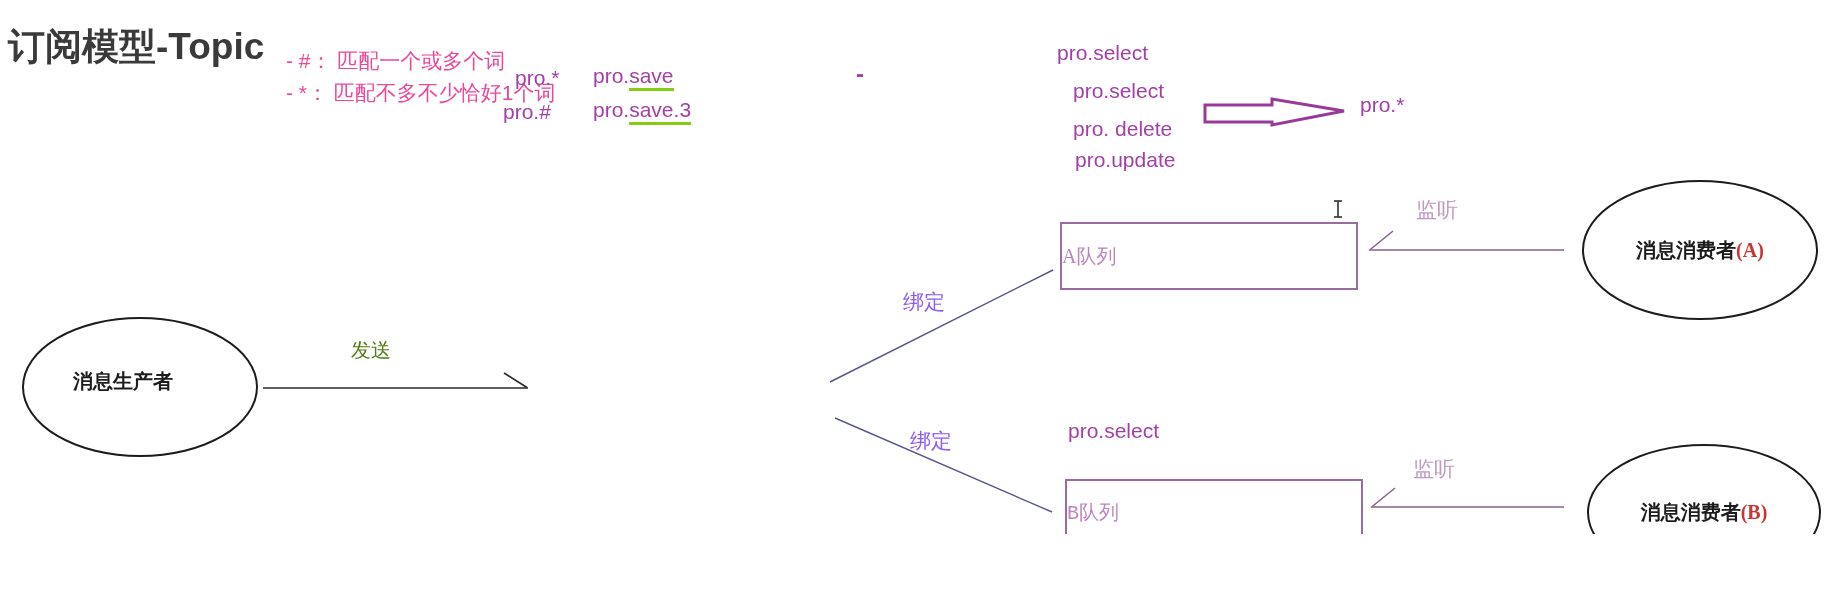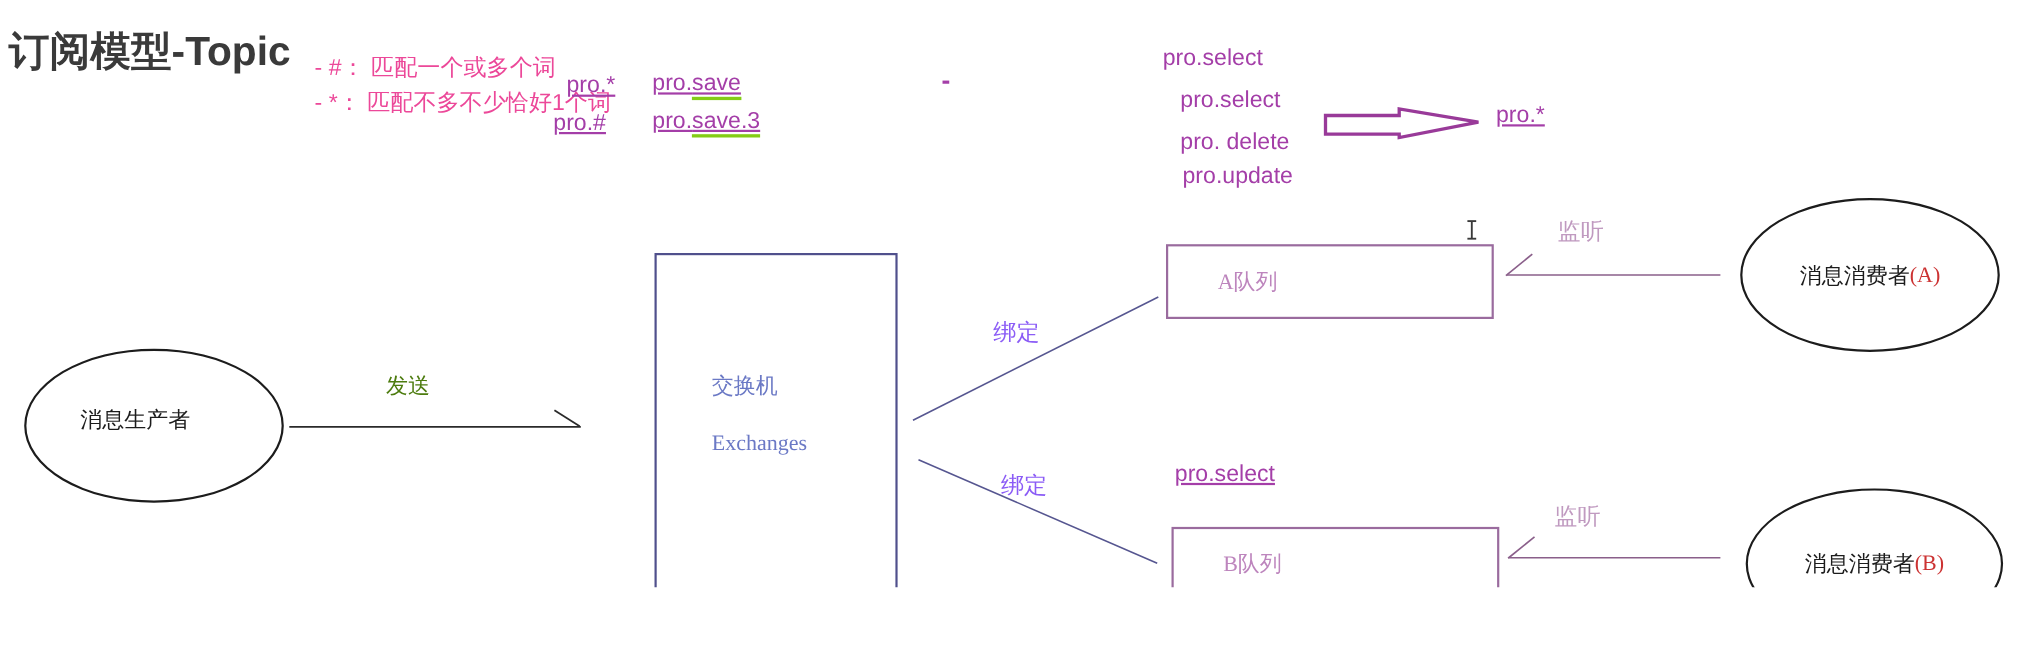--- a/index.html
+++ b/index.html
@@ -3,44 +3,44 @@
 <meta charset="utf-8">
 <style>
   html,body{margin:0;padding:0;background:#ffffff;}
   #canvas{position:relative;width:1848px;height:534px;background:#ffffff;overflow:hidden;
           font-family:"Liberation Sans",sans-serif;border-radius:19px;}
   .abs{position:absolute;white-space:nowrap;}
   #strokes{position:absolute;left:0;top:0;width:1848px;height:599px;pointer-events:none;}
 
   .title{left:8px;top:22px;font-size:37px;font-weight:bold;color:#3a3a3a;letter-spacing:0px;}
   .note{font-size:21px;color:#ec4899;}
-  .mg{font-size:21px;color:#a43ea8;text-decoration:underline;}
+  .mg{font-size:21px;color:#a43ea8;}
   .uline{border-bottom:3px solid #84cc16;padding-bottom:1px;}
   .dash{left:856px;top:60px;font-size:24px;font-weight:bold;color:#a43ea8;}
 
   .serif{font-family:"Liberation Serif","DejaVu Serif",serif;}
 
   .ellipse{border:2px solid #1c1c1c;border-radius:50%;display:flex;align-items:center;justify-content:center;
-           font-family:"Liberation Serif","DejaVu Serif",serif;font-size:20px;color:#1c1c1c;box-sizing:border-box;}
+           font-family:"Liberation Serif","DejaVu Serif",serif;font-size:20px;color:#1c1c1c;box-sizing:border-box;font-weight:bold;}
   .producer{left:22px;top:317px;width:236px;height:140px;padding-right:34px;padding-bottom:12px;}
   .consumerA{left:1582px;top:180px;width:236px;height:140px;}
   .consumerB{left:1587px;top:444px;width:234px;height:137px;}
   .tag{color:#cc3333;}
 
   .exchange{left:595px;top:230px;width:221px;height:340px;border:2px solid #50508c;box-sizing:border-box;
             background:#ffffff;}
   .exchange .ln{position:absolute;left:50px;font-family:"Liberation Serif","DejaVu Serif",serif;
                 font-size:20px;color:#6b79c5;white-space:nowrap;}
   .ex-cn{top:105px;}
   .ex-en{top:160px;}
 
   .queue{border:2px solid #9a6b9e;box-sizing:border-box;background:#ffffff;display:flex;align-items:center;
-         font-family:"Liberation Serif","DejaVu Serif",serif;font-size:20px;color:#bd85bd;padding-left:45px;}
+         font-family:"Liberation Serif","DejaVu Serif",serif;font-size:20px;color:#bd85bd;}
   .queueA{left:1060px;top:222px;width:298px;height:68px;}
-  .queueB{left:1065px;top:479px;width:298px;height:67px;}
+  .queueB{left:1065px;top:479px;width:298px;height:67px;font-family:Liberation Mono, monospace;}
 
   .send-label{left:351px;top:337px;font-size:20px;color:#4d7c0f;}
   .bind-label{font-size:21px;color:#8b5cf6;}
   .listen-label{font-size:21px;color:#c09ac0;}
   .routing-keys div{position:absolute;font-size:21px;color:#a43ea8;white-space:nowrap;}
 </style>
 </head>
 <body>
 
 <div id="canvas">
@@ -83,24 +83,20 @@
     <div class="abs" style="left:1073px;top:117px;">pro. delete</div>
     <div class="abs" style="left:1075px;top:148px;">pro.update</div>
     <div class="abs mg" style="left:1360px;top:93px;">pro.*</div>
   </div>
 
   <div class="abs ellipse producer">
     <span>消息生产者</span>
   </div>
   <div class="abs serif send-label">发送</div>
 
-  <div class="abs exchange">
-    <div class="ln ex-cn">交换机</div>
-    <div class="ln ex-en">Exchanges</div>
-  </div>
 
   <div class="abs serif bind-label" style="left:903px;top:288px;">绑定</div>
   <div class="abs serif bind-label" style="left:910px;top:427px;">绑定</div>
   <div class="abs mg" style="left:1068px;top:419px;">pro.select</div>
 
   <div class="abs queue queueA">
     <span>A队列</span>
   </div>
   <div class="abs queue queueB">
     <span>B队列</span>

